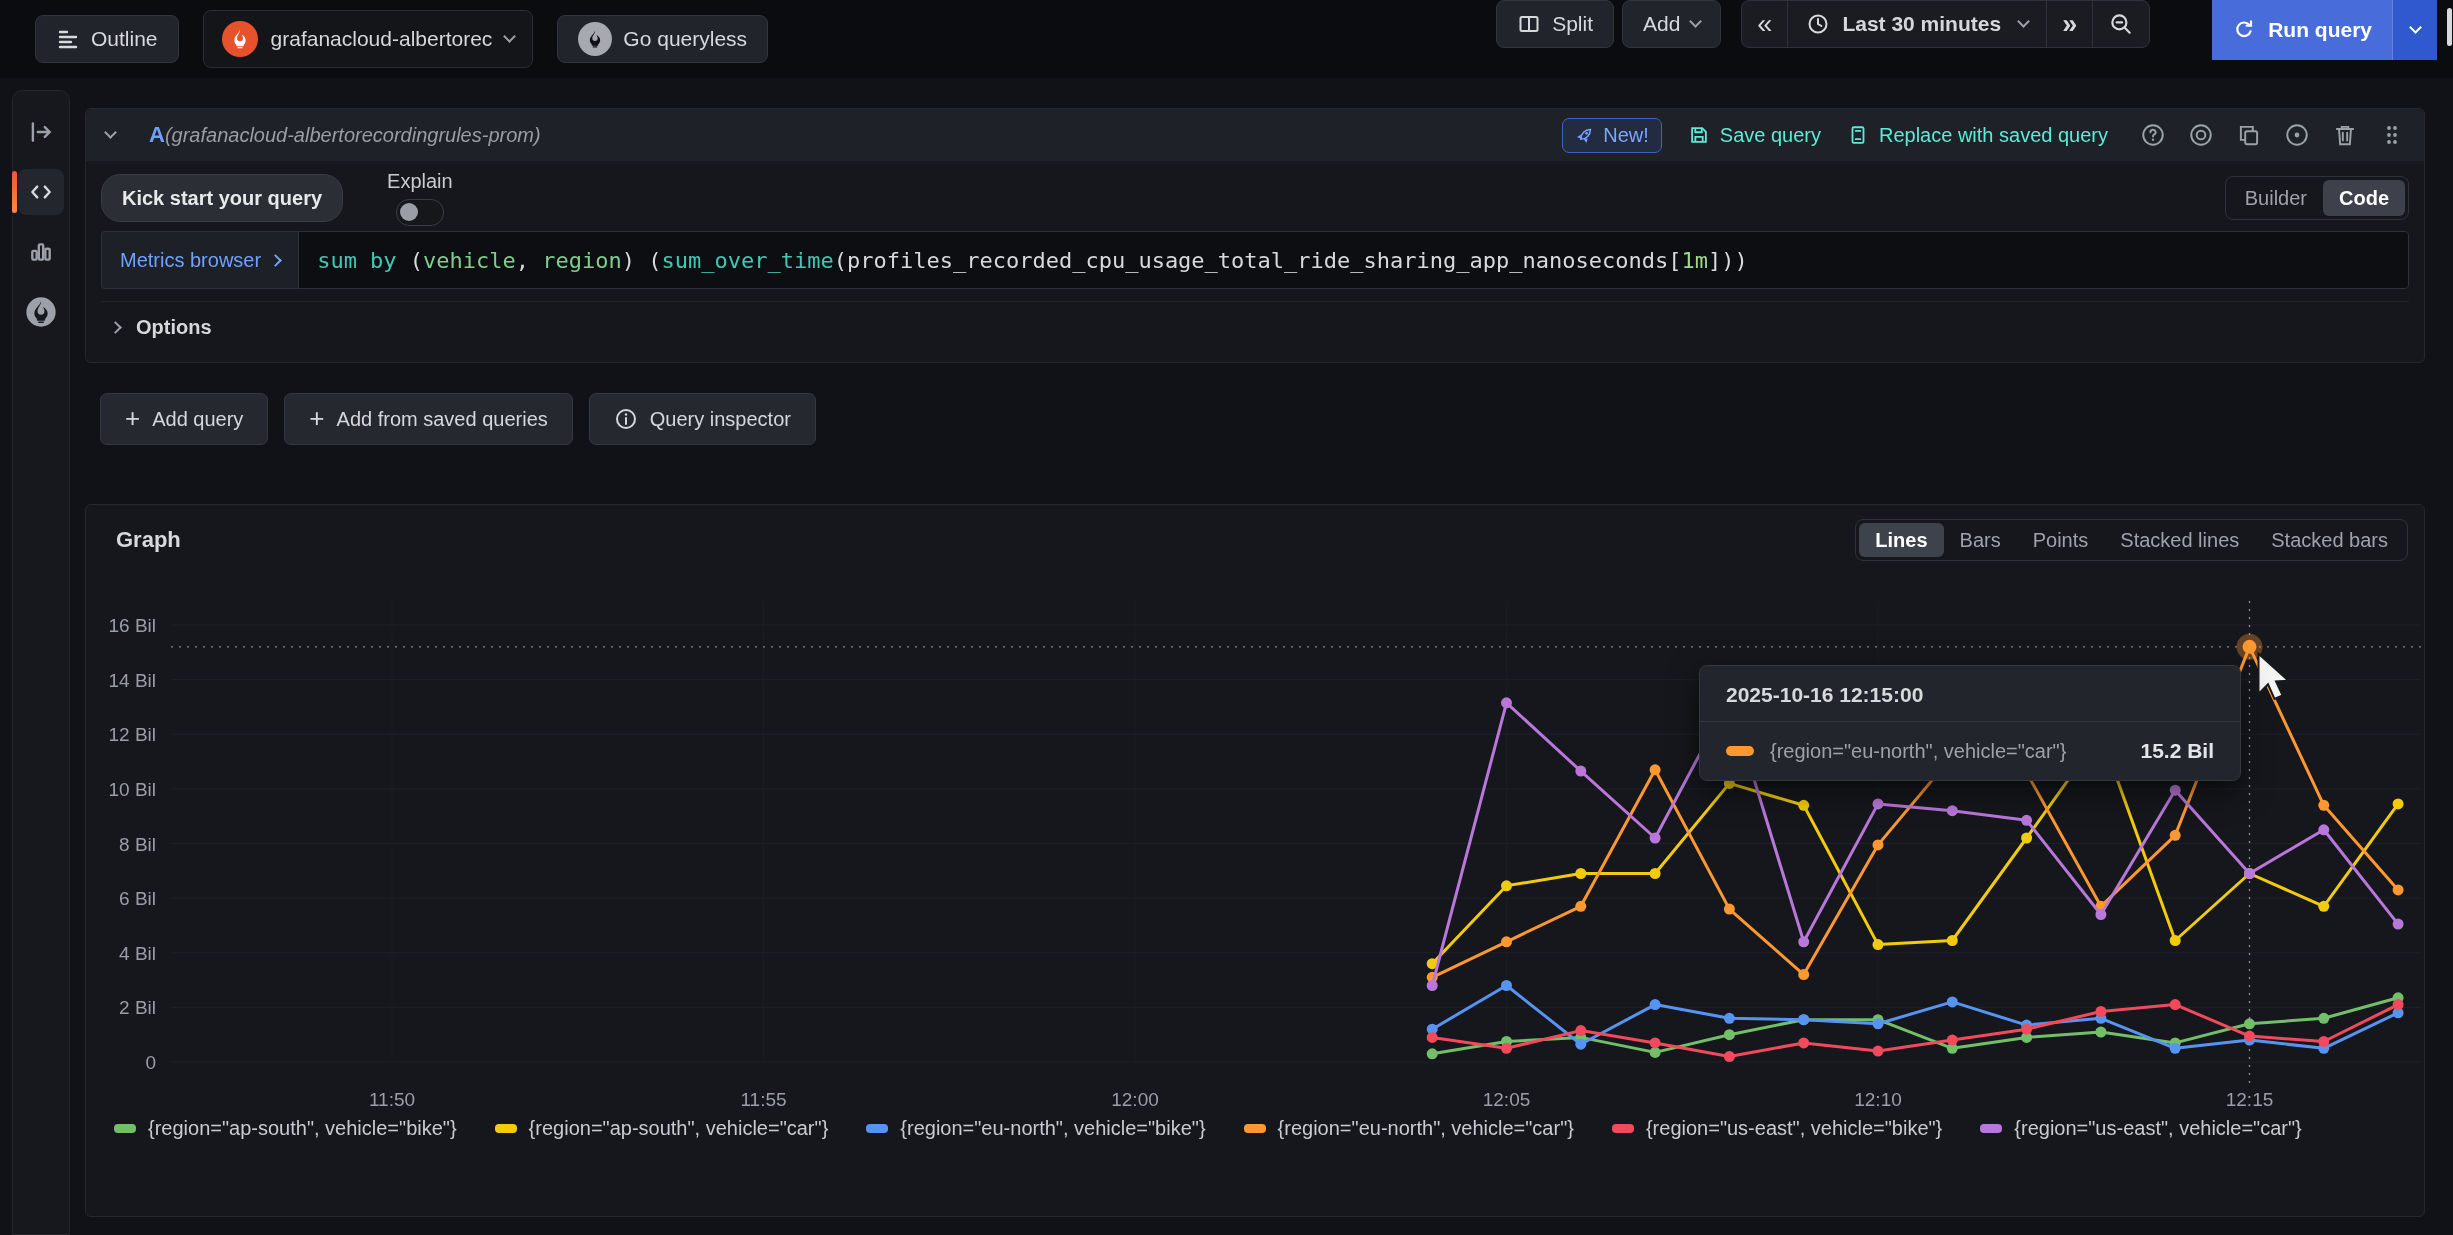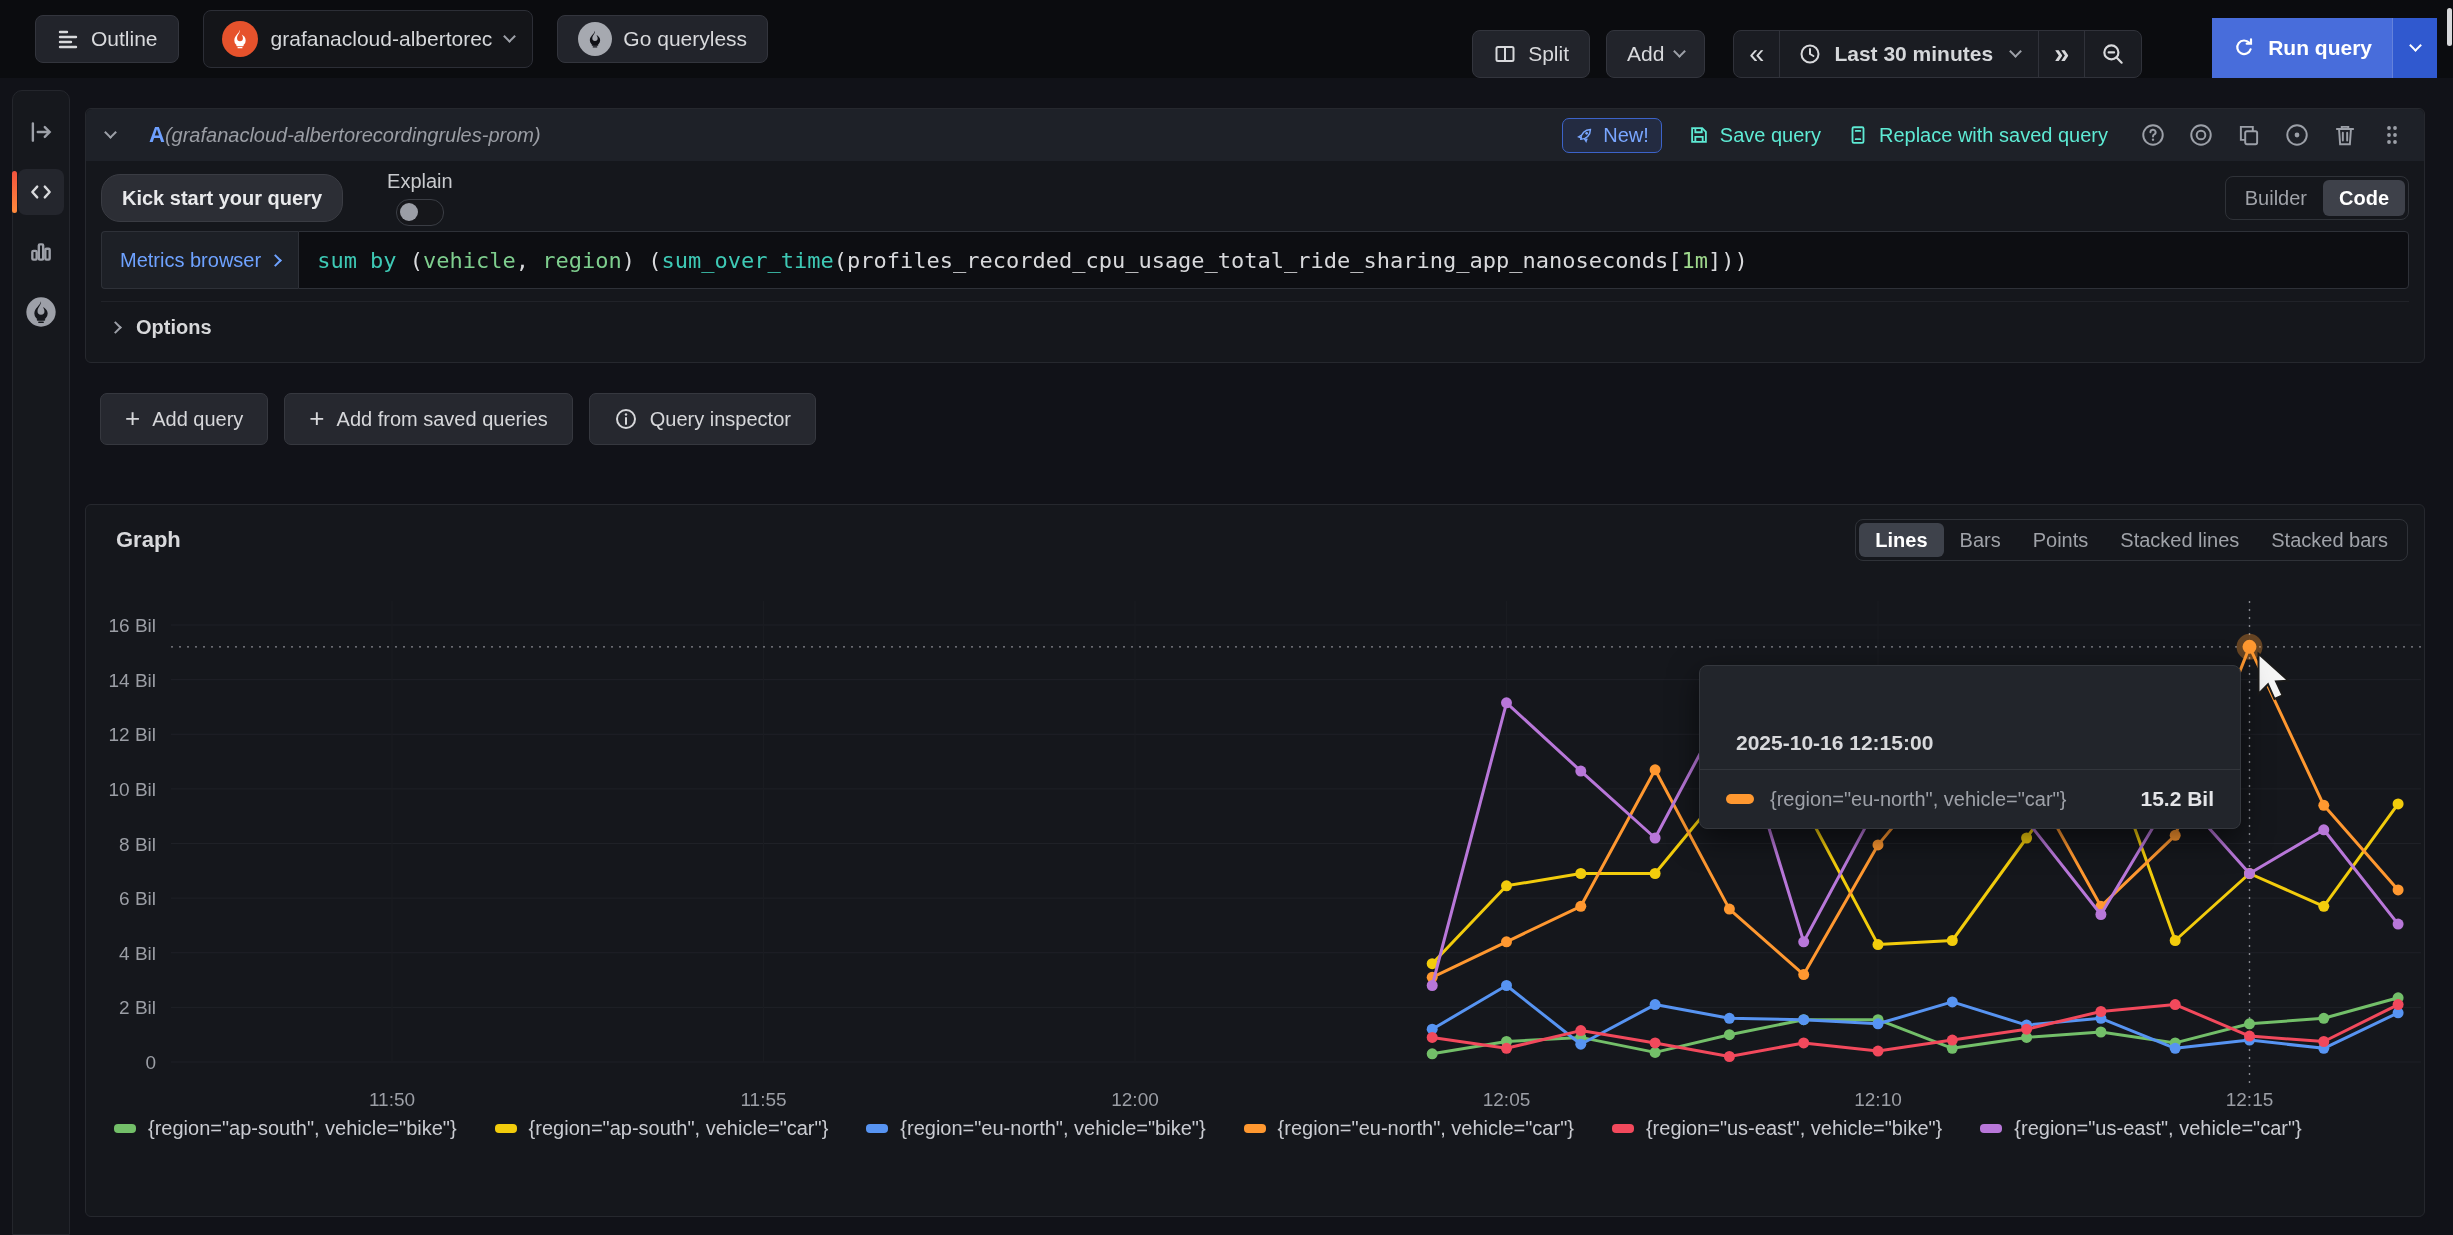--- a/index.html
+++ b/index.html
@@ -2,21 +2,21 @@
 <html><head>
 <meta charset="utf-8">
 <style>
   html,body{margin:0;padding:0;background:#0a0b0e;}
   .page{position:relative;width:2453px;height:1235px;background:#111218;overflow:hidden;
         font-family:"Liberation Sans",sans-serif;color:#d5d7da;}
   svg{display:block}
   
   .topbar{position:absolute;left:0;top:0;width:2453px;height:78px;background:#0b0c0f;}
   .tb-left{position:absolute;left:35px;top:0;height:78px;display:flex;align-items:center;gap:24px;}
-  .tb-right{position:absolute;right:16px;top:0;height:78px;display:flex;align-items:flex-end;gap:16px;}
+  .tb-right{position:absolute;right:16px;top:0;height:78px;display:flex;align-items:flex-start;gap:8px;}
   .btn{display:inline-flex;align-items:center;gap:11px;height:48px;padding:0 20px;border-radius:8px;
        background:#22242b;border:1px solid #33353d;font-size:21px;font-weight:500;color:#d8d9dc;box-sizing:border-box;cursor:pointer;}
   .btn svg{flex:0 0 auto}
   .ds-picker{height:56px;background:#141519;border:1px solid #2c2e36;border-radius:8px;display:flex;align-items:center;gap:13px;padding:0 18px;font-size:21px;font-weight:500;}
   .prom-circle{width:36px;height:36px;border-radius:50%;background:#e6522c;display:flex;align-items:center;justify-content:center;}
   .prom-circle.grey{background:#a6a9b0;}
   .chev{display:inline-block;width:9px;height:9px;border-right:2.4px solid currentColor;border-bottom:2.4px solid currentColor;}
   .chev.down{transform:rotate(45deg);margin-top:-5px;}
   .chev.right{transform:rotate(-45deg);}
   .chev.sm{width:7px;height:7px;}
@@ -82,21 +82,21 @@
   .gtab{padding:0 16px;height:34px;display:flex;align-items:center;font-size:20px;color:#9fa2a8;border-radius:6px;cursor:pointer;}
   .gtab.active{background:#3e424b;color:#fff;font-weight:600;}
   #chart-svg{position:absolute;left:0;top:0;pointer-events:none;}
   .axis{fill:#9b9ea5;font-family:"Liberation Sans",sans-serif;font-size:19px;}
   .legend{position:absolute;left:28px;top:612px;width:2285px;display:flex;flex-wrap:wrap;column-gap:38px;row-gap:14px;}
   .legend-item{display:flex;align-items:center;gap:12px;cursor:pointer;}
   .legend-swatch{width:22px;height:9px;border-radius:4px;display:inline-block;}
   .legend-label{font-size:20px;color:#c9cbd1;}
   .tooltip{position:absolute;left:1613px;top:160px;width:540px;background:#22252b;border:1px solid #34373d;border-radius:8px;
            box-shadow:0 10px 30px rgba(0,0,0,.55);z-index:5;}
-  .tt-head{padding:17px 36px 14px;font-size:21px;font-weight:700;color:#d8d9dc;border-bottom:1px solid #33363c;margin-top:48px;}
+  .tt-head{padding:17px 26px 14px;font-size:21px;font-weight:700;color:#d8d9dc;border-bottom:1px solid #33363c;}
   .tt-row{display:flex;align-items:center;gap:16px;padding:17px 26px;}
   .tt-swatch{width:28px;height:10px;border-radius:5px;}
   .tt-label{font-size:20px;color:#9ea1a8;}
   .tt-value{margin-left:auto;font-size:21px;font-weight:700;color:#e4e5e8;}
 </style>
 </head>
 <body>
 
 <div class="page">
 

